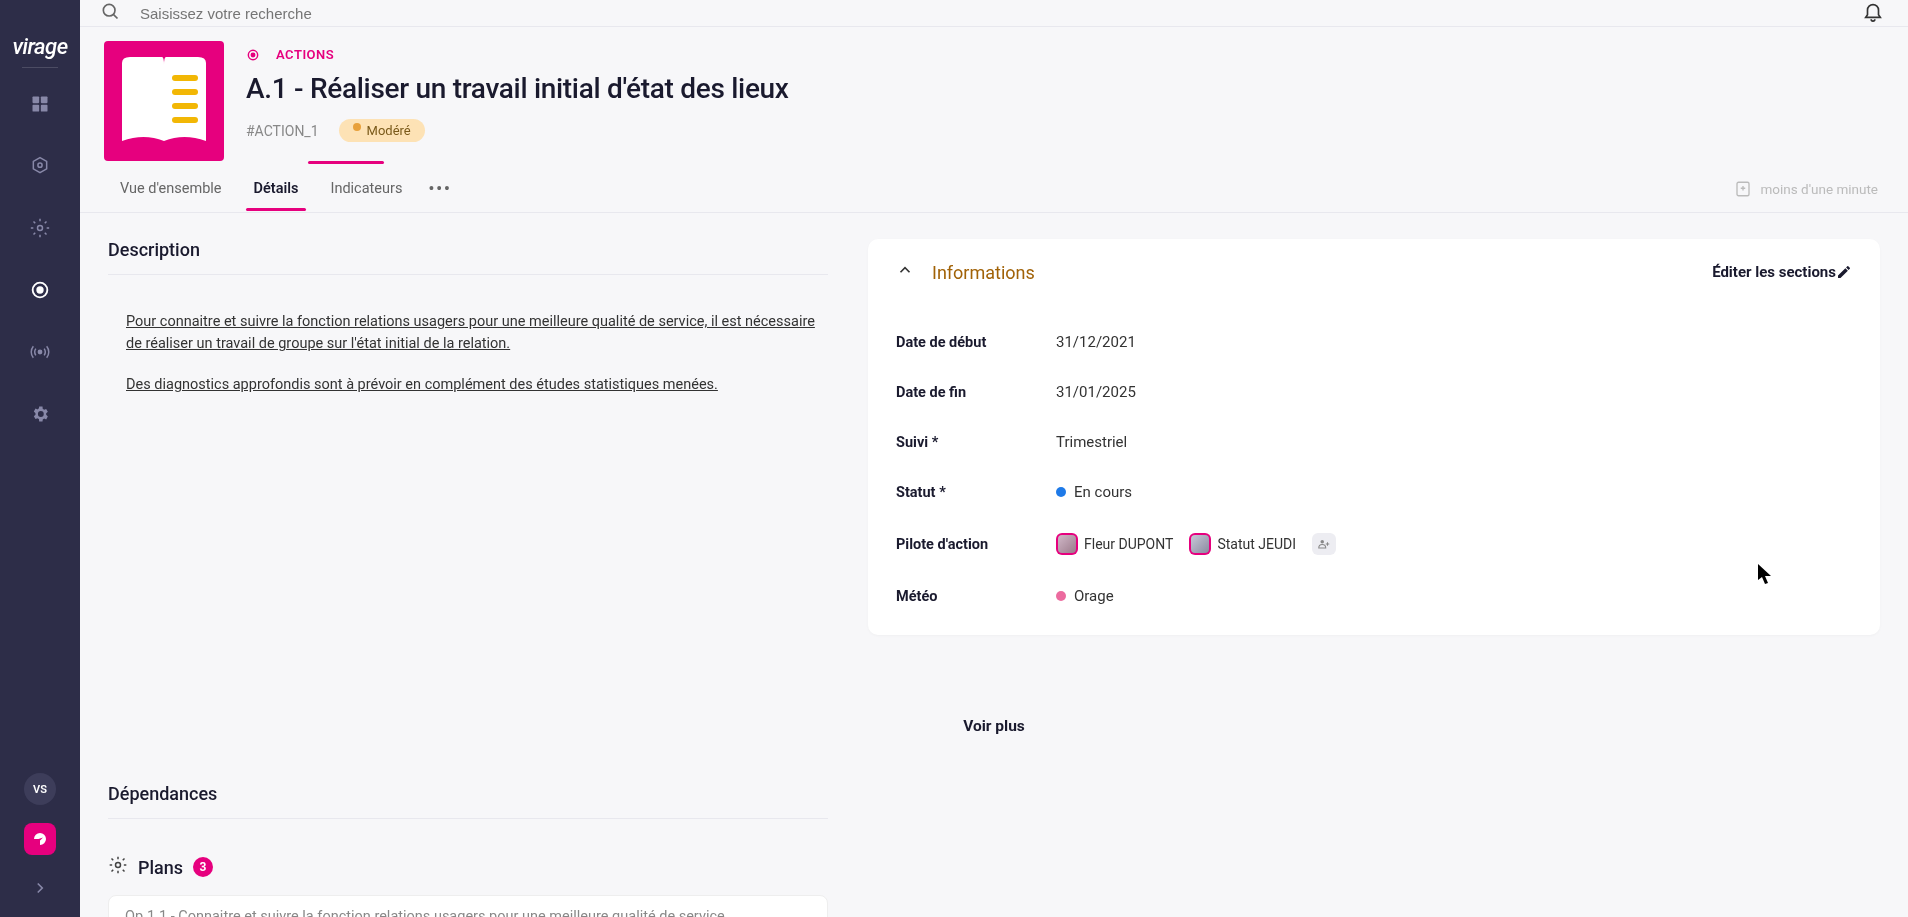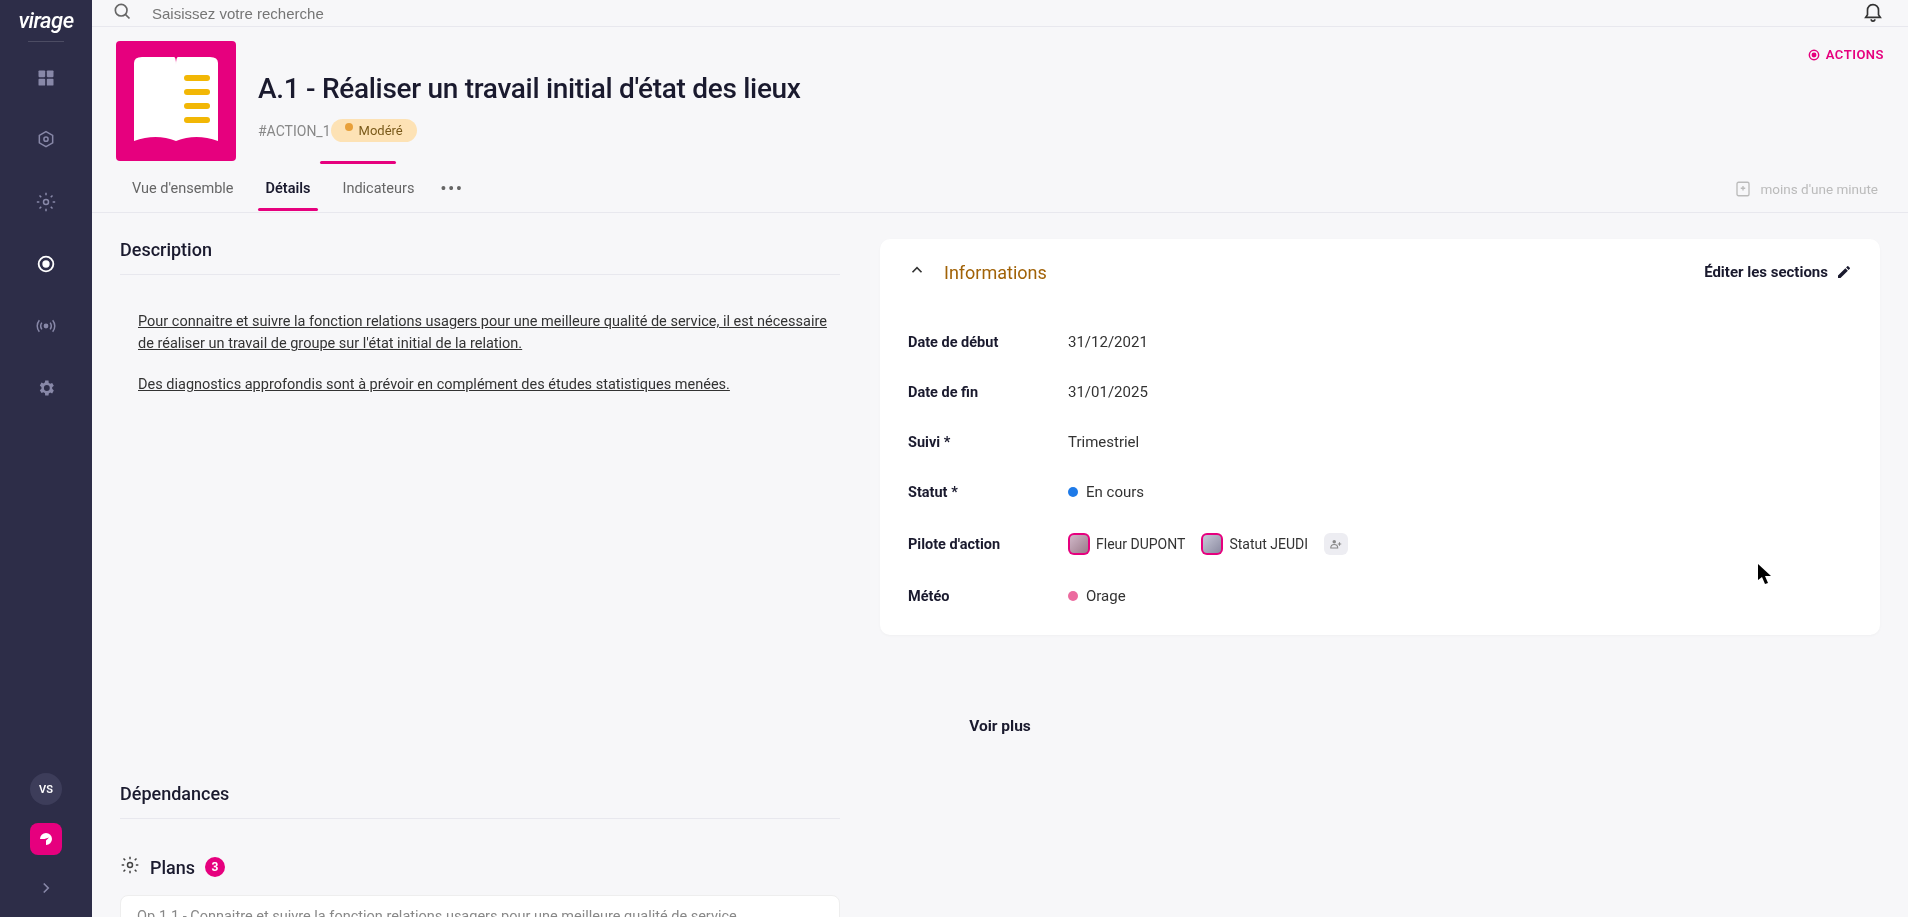--- a/index.html
+++ b/index.html
@@ -1,40 +1,40 @@
 <!DOCTYPE html>
 <html><head>
 <meta charset="utf-8">
 <style>
 * { margin: 0; padding: 0; box-sizing: border-box; }
 body { font-family: -apple-system, BlinkMacSystemFont, "Segoe UI", Roboto, sans-serif; background: #f7f7f9; color: #1a1a2e; width: 1908px; height: 917px; overflow: hidden; display: flex; }
-.sidebar { width: 92px; background: #2d2d48; display: flex; flex-direction: column; align-items: center; padding-top: 0; color: #b8b8cc; }
+.sidebar { width: 80px; background: #2d2d48; display: flex; flex-direction: column; align-items: center; padding-top: 26px; color: #b8b8cc; }
 .logo { color: #fff; font-size: 22px; font-weight: 500; font-style: italic; margin: 8px 0 8px; letter-spacing: -0.5px; }
 .logo-divider { width: 36px; height: 1px; background: rgba(255,255,255,0.15); margin-bottom: 24px; }
 .nav-icons { display: flex; flex-direction: column; gap: 38px; align-items: center; }
 .nav-icon { width: 24px; height: 24px; display: flex; align-items: center; justify-content: center; cursor: pointer; color: #8888a8; }
 .nav-icon.active { color: #fff; }
 .sidebar-bottom { margin-top: auto; display: flex; flex-direction: column; align-items: center; gap: 18px; padding-bottom: 10px; }
 .vs-badge { width: 32px; height: 32px; border-radius: 50%; background: #3d3d5a; color: #fff; display: flex; align-items: center; justify-content: center; font-size: 11px; font-weight: 600; }
 .app-badge { width: 32px; height: 32px; border-radius: 8px; background: #e6007e; display: flex; align-items: center; justify-content: center; color: #fff; }
 .expand-btn { color: #8888a8; cursor: pointer; padding: 6px 0; }
 
 .main { flex: 1; display: flex; flex-direction: column; background: #f7f7f9; overflow-y: auto; }
 .topbar { height: 48px; display: flex; align-items: center; padding: 0 24px 0 20px; border-bottom: 1px solid #e8e8ee; }
 .search-icon { color: #666; margin-right: 20px; }
 .search-input { flex: 1; border: none; background: transparent; font-size: 15px; color: #444; outline: none; }
 .bell-icon { color: #333; cursor: pointer; }
 
 .header-row { display: flex; align-items: flex-start; padding: 14px 24px 0 24px; gap: 22px; }
 .doc-icon { width: 120px; height: 120px; border-radius: 6px; flex-shrink: 0; }
 .header-text { flex: 1; padding-top: 6px; }
-.breadcrumb { display: flex; align-items: center; gap: 5px; color: #e6007e; font-size: 13px; font-weight: 600; letter-spacing: 0.5px; justify-content: flex-end; }
+.breadcrumb { display: flex; align-items: center; gap: 16px; color: #e6007e; font-size: 13px; font-weight: 600; letter-spacing: 0.5px; }
 .breadcrumb svg { width: 14px; height: 14px; }
 .page-title { font-size: 28px; font-weight: 500; color: #1a1a2e; margin-top: 10px; letter-spacing: -0.3px; }
-.meta-row { display: flex; align-items: center; margin-top: 14px; }
+.meta-row { display: flex; align-items: center; gap: 20px; margin-top: 14px; }
 .action-id { color: #888; font-size: 14px; }
 .badge-modere { background: #fde2b5; color: #7a5a1a; padding: 4px 14px; border-radius: 14px; font-size: 13px; display: inline-flex; gap: 6px; }
 .badge-modere::before { content: ""; width: 8px; height: 8px; border-radius: 50%; background: #e8a03a; }
 
 .tabs-row { display: flex; align-items: center; padding: 0 24px; border-bottom: 1px solid #e8e8ee; margin-top: 4px; position: relative; }
 .tab { padding: 14px 16px; font-size: 14.5px; color: #666; cursor: pointer; position: relative; }
 .tab.active { color: #1a1a2e; font-weight: 600; }
 .tab.active::after { content: ""; position: absolute; bottom: 0; left: 8px; right: 8px; height: 3px; background: #e6007e; border-radius: 2px; }
 .tab-active-bar-top { position: absolute; top: -4px; left: 228px; width: 76px; height: 3px; background: #e6007e; border-radius: 2px; }
 .tab-overflow { padding: 14px 10px; color: #666; cursor: pointer; font-weight: 700; letter-spacing: 2px; }
@@ -44,21 +44,21 @@
 .content-grid { display: grid; grid-template-columns: 720px 1fr; gap: 40px; padding: 26px 28px 0 28px; }
 .section-title { font-size: 18px; font-weight: 500; color: #1a1a2e; padding-bottom: 14px; border-bottom: 1px solid #e8e8ee; }
 .desc-body { padding: 36px 10px 0 18px; font-size: 14.5px; line-height: 1.55; color: #333; }
 .desc-body p { margin-bottom: 18px; text-decoration: underline; }
 
 .info-card { background: #fff; border-radius: 10px; padding: 10px 28px 30px 28px; box-shadow: 0 1px 3px rgba(0,0,0,0.03); }
 .info-header { display: flex; align-items: center; padding: 12px 0; }
 .info-header-left { display: flex; align-items: center; gap: 18px; }
 .info-title { font-size: 18px; font-weight: 400; color: #a16207; }
 .chevron-up { color: #333; }
-.edit-sections { margin-left: auto; display: flex; align-items: center; gap: 8px; font-weight: 700; font-size: 15px; color: #1a1a2e; cursor: pointer; }
+.edit-sections { margin-left: auto; display: flex; align-items: center; font-weight: 700; font-size: 15px; color: #1a1a2e; cursor: pointer; }
 .info-body { padding-top: 38px; }
 .info-row { display: flex; align-items: center; margin-bottom: 32px; }
 .info-label { width: 160px; font-weight: 700; font-size: 14.5px; color: #1a1a2e; }
 .info-value { font-size: 15px; color: #333; display: flex; align-items: center; gap: 8px; }
 .dot { width: 10px; height: 10px; border-radius: 50%; display: inline-block; }
 .dot-blue { background: #1e7ae8; }
 .dot-pink { background: #ec6b9f; }
 .pilot-chip { display: inline-flex; align-items: center; gap: 6px; margin-right: 8px; font-size: 14px; }
 .avatar-sm { width: 22px; height: 22px; border-radius: 6px; background: #e6007e; display: inline-block; position: relative; overflow: hidden; }
 .avatar-sm::after { content: ""; position: absolute; inset: 2px; border-radius: 4px; background: linear-gradient(135deg,#d0b8c8,#9a7a8a); }

